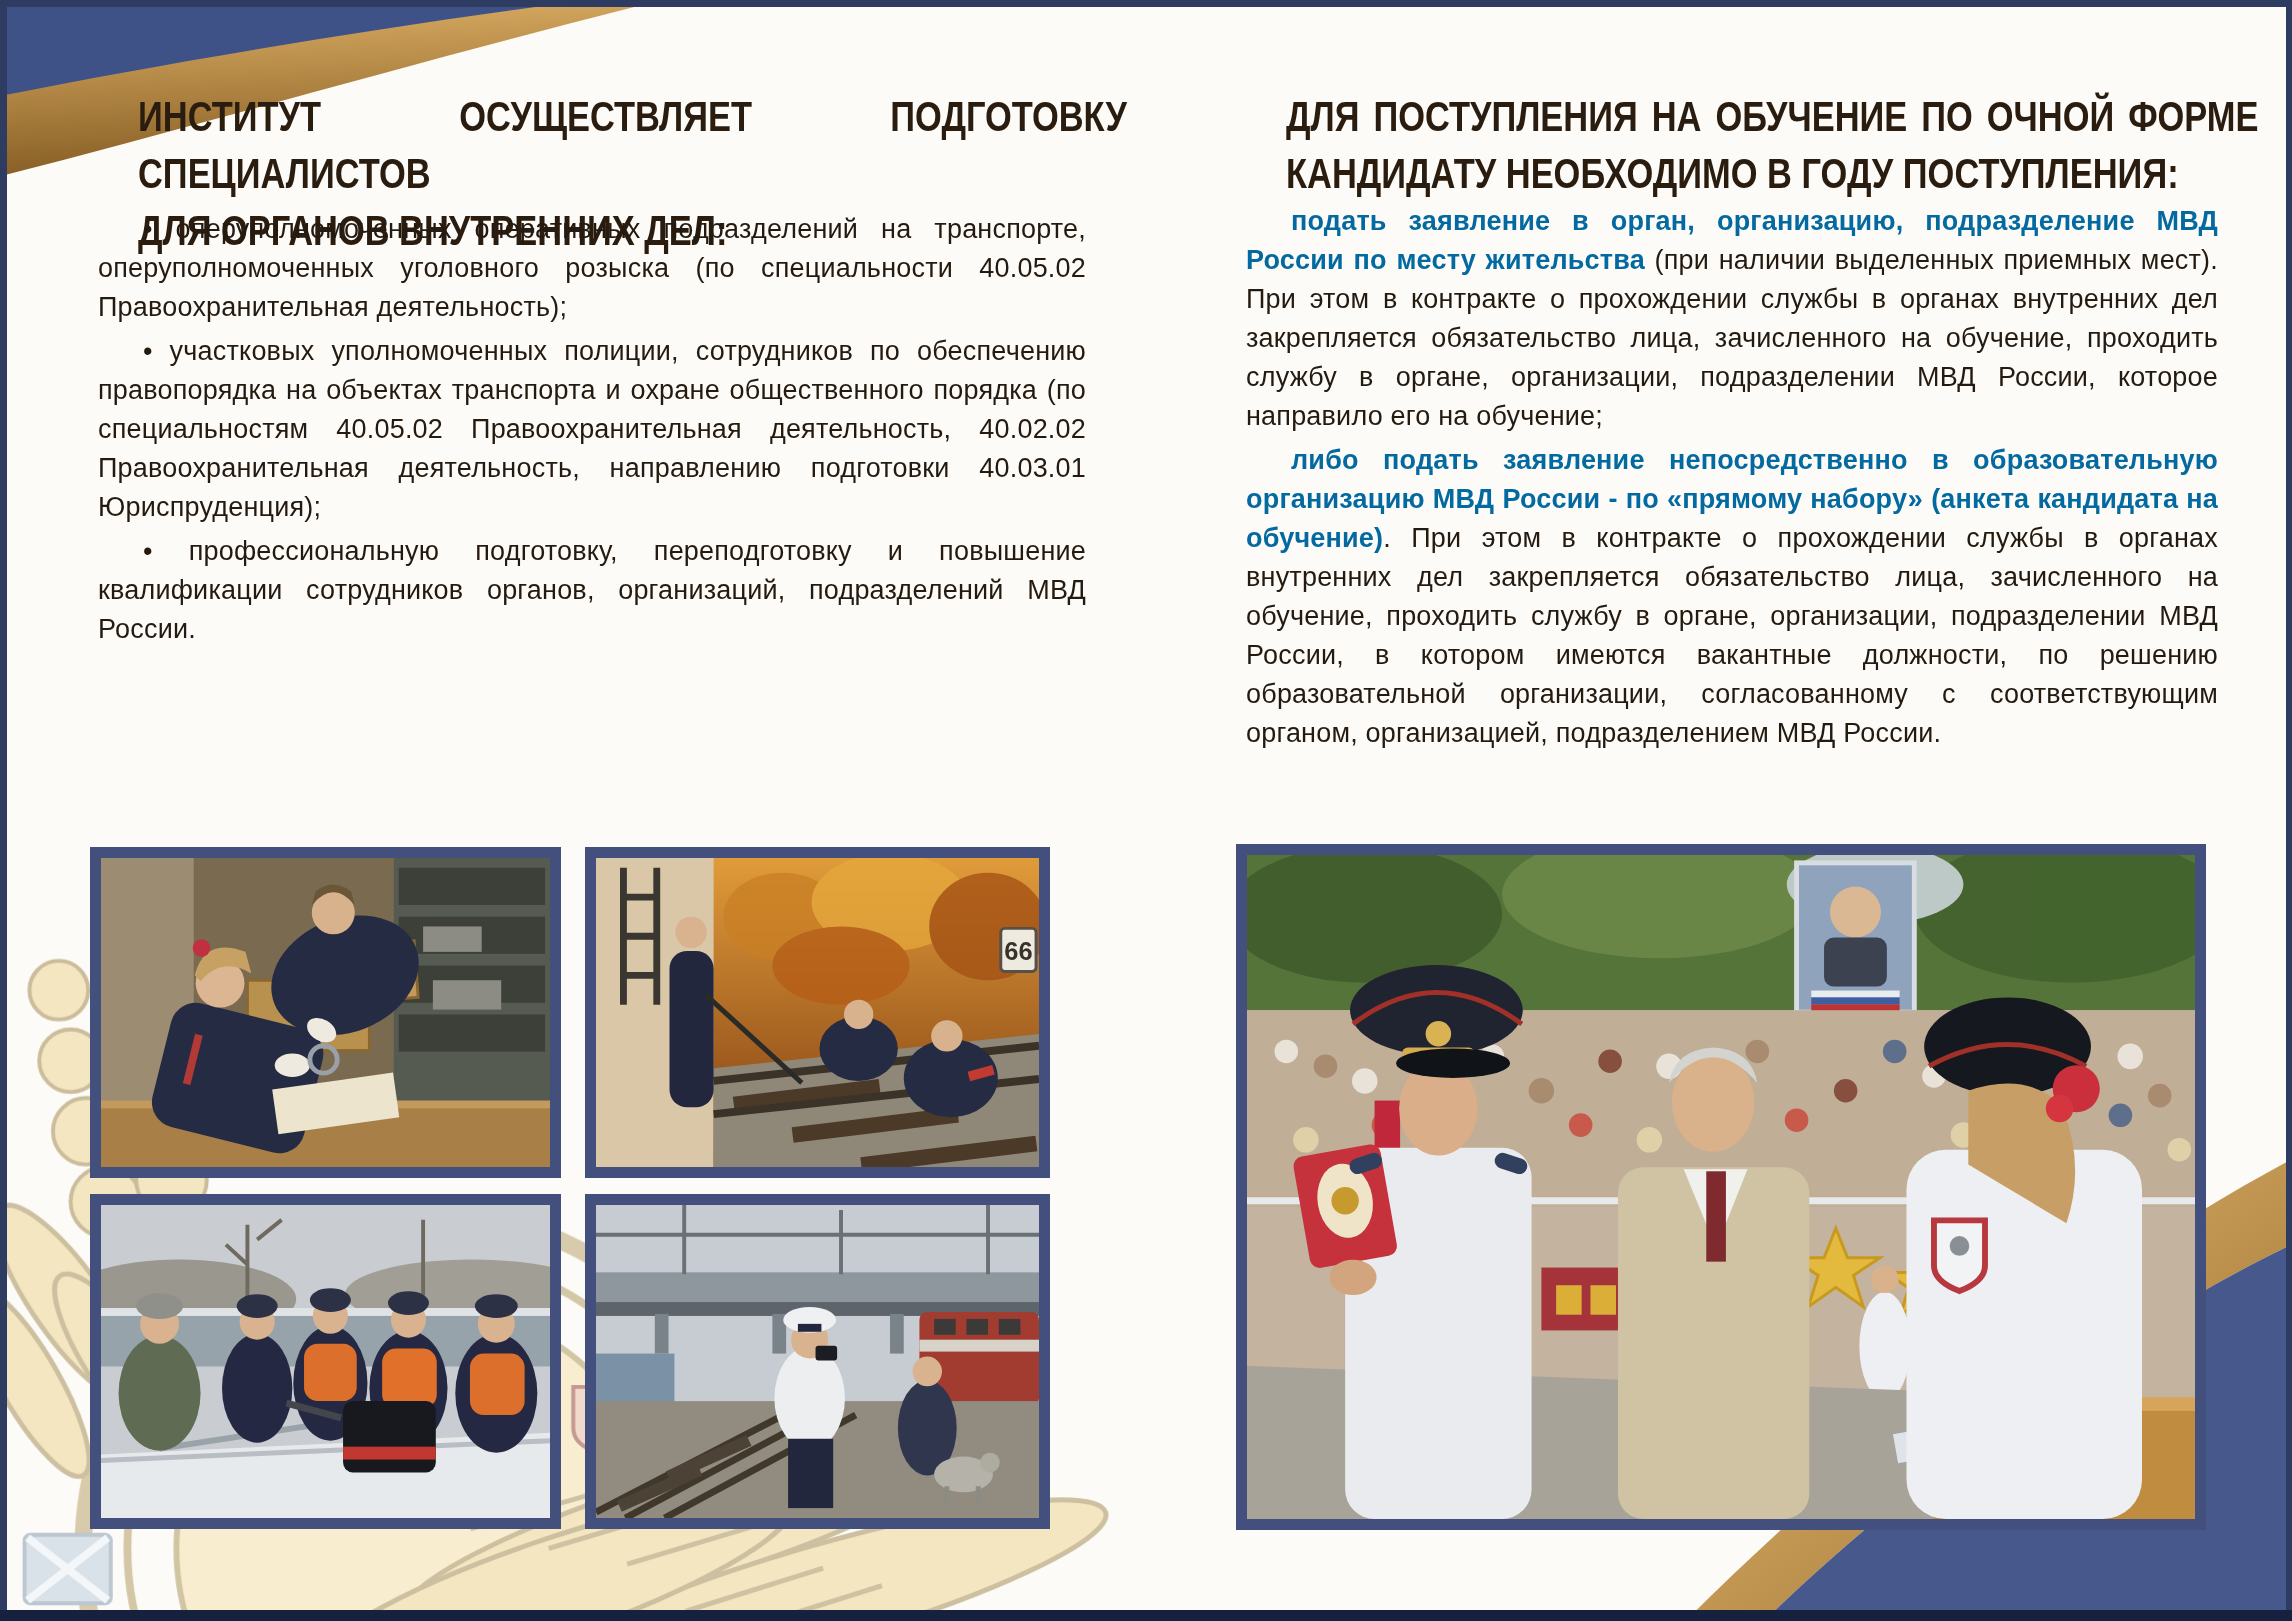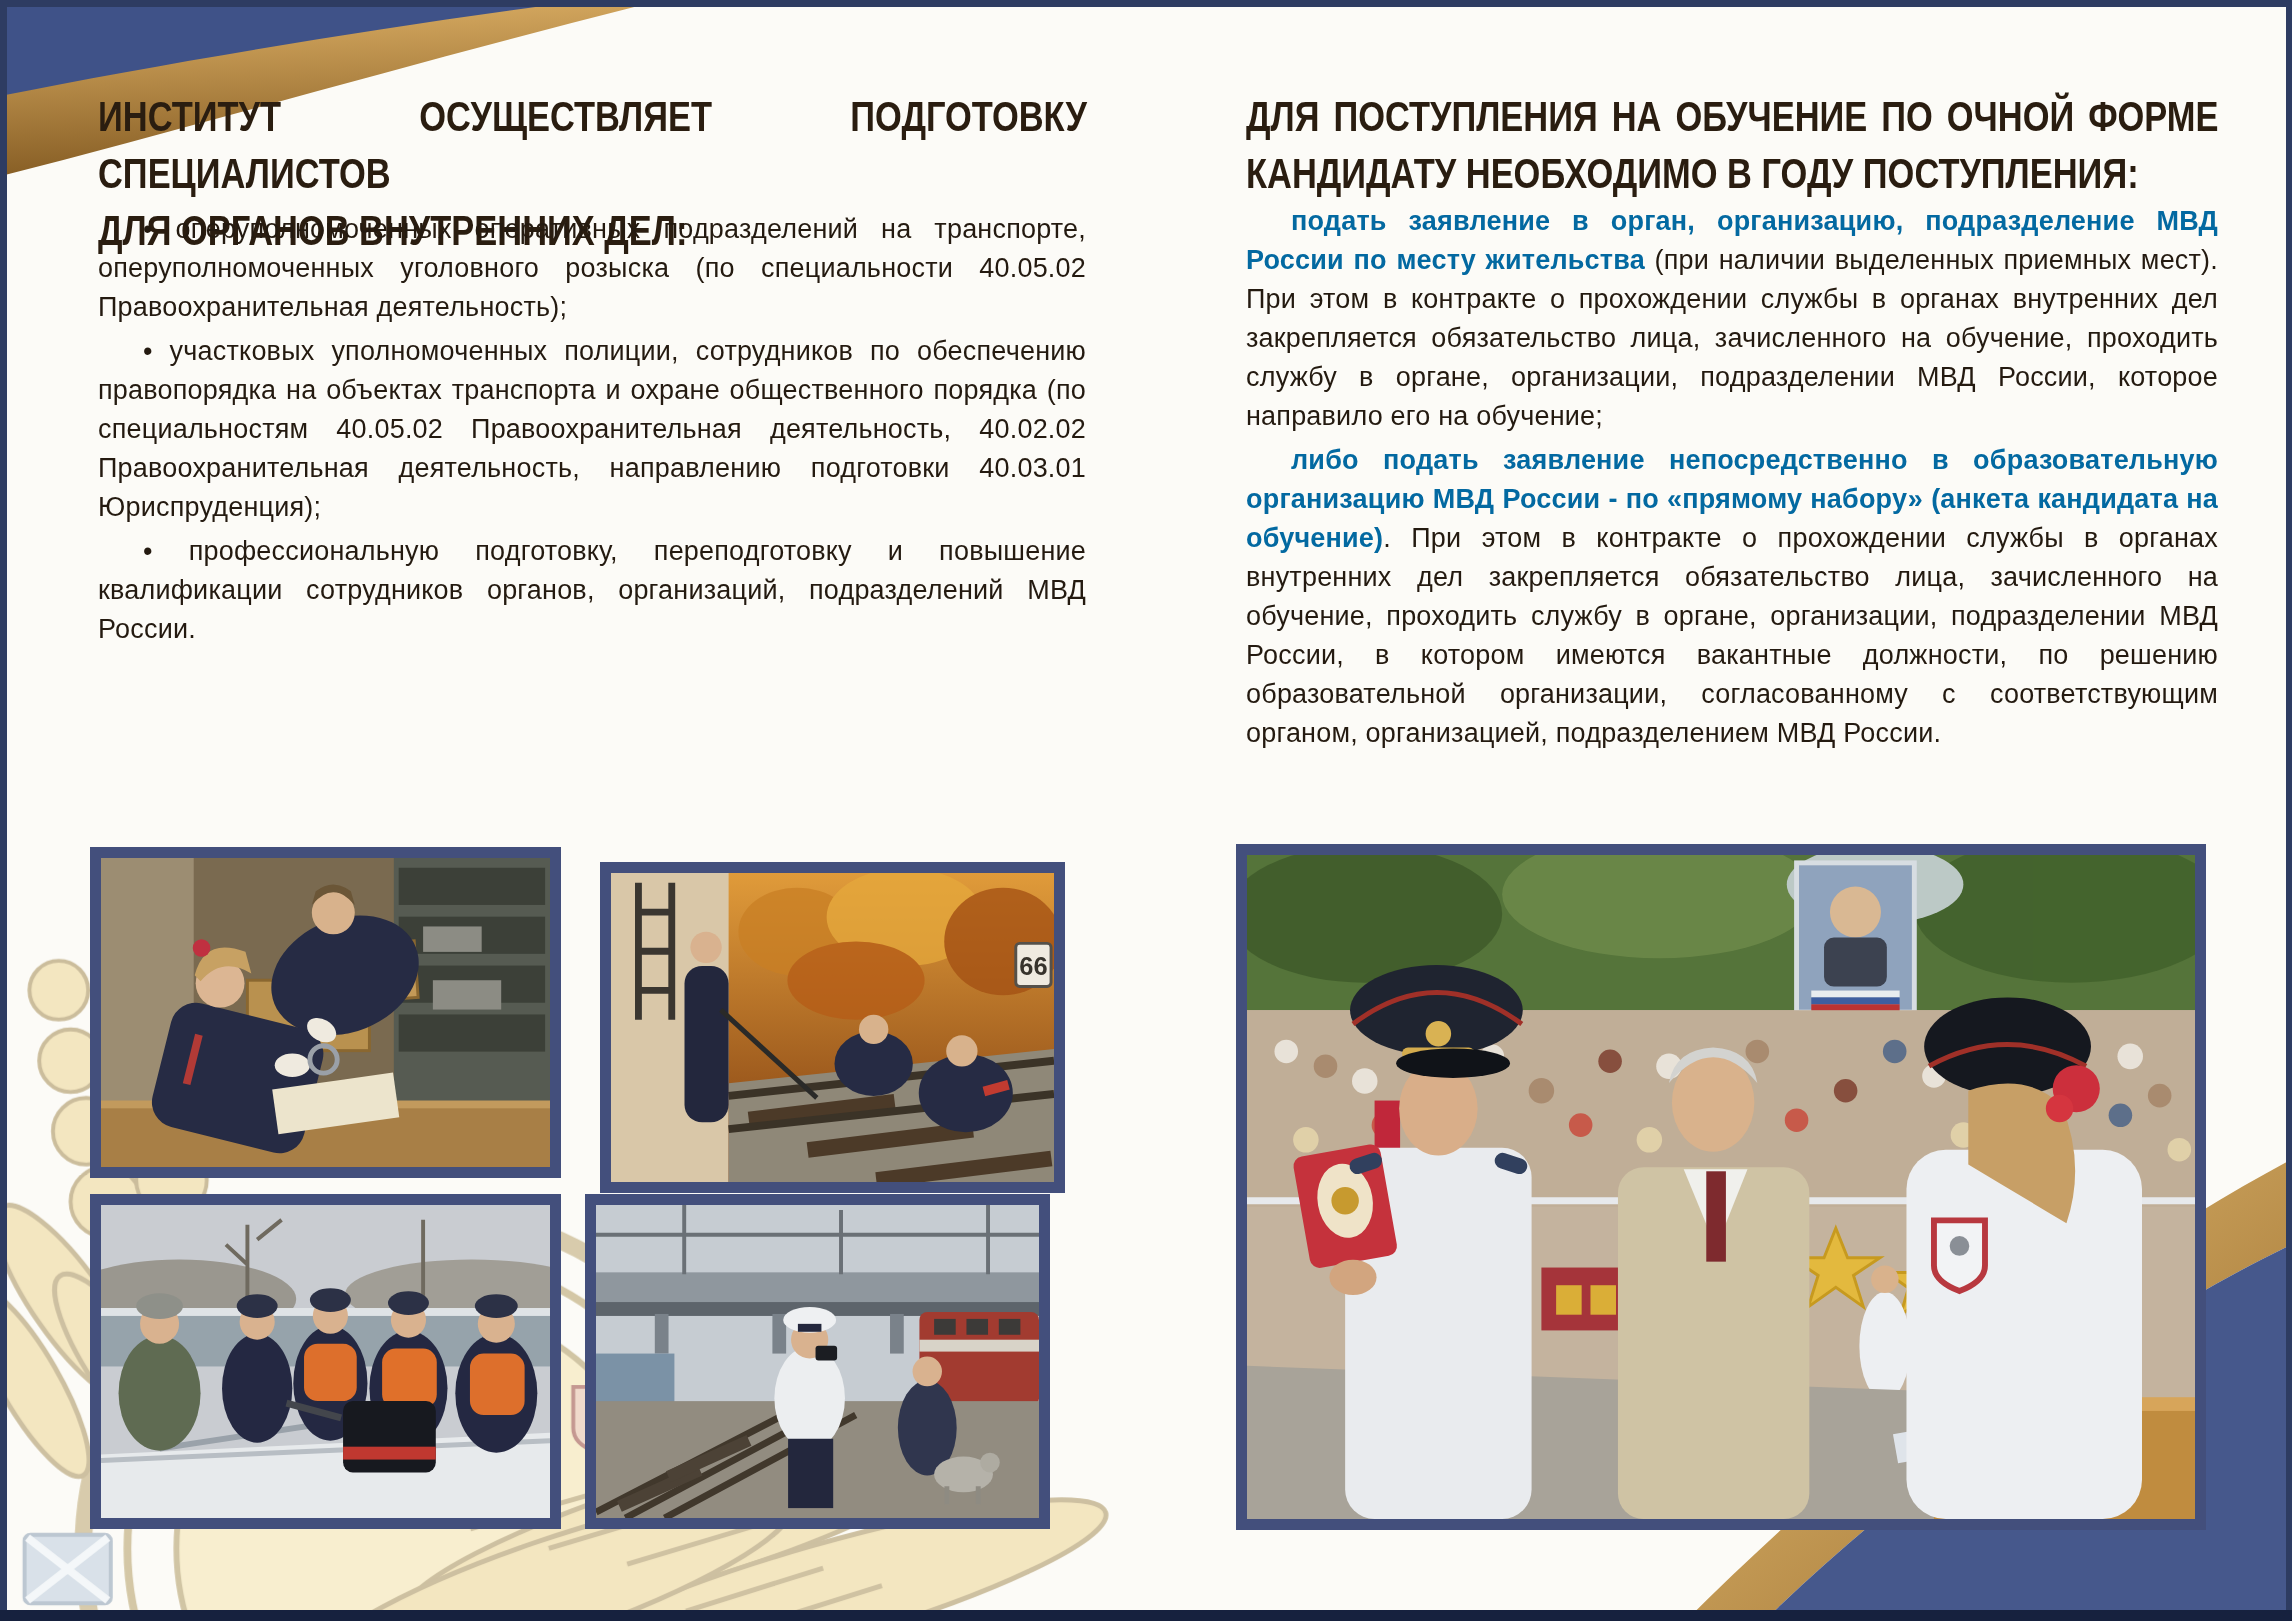--- a/index.html
+++ b/index.html
@@ -14,21 +14,21 @@
   
   .border-top{position:absolute;left:0;top:0;width:100%;height:6.9px;background:#2e3c62;z-index:4;}
   .border-left{position:absolute;left:0;top:0;width:6.9px;height:100%;background:#2e3c62;z-index:4;}
   .border-right{position:absolute;right:0;top:0;width:6.9px;height:100%;background:#2e3c62;z-index:4;}
   .border-bottom{position:absolute;left:0;bottom:0;width:100%;height:10.8px;background:#16213e;z-index:6;}
   
   .corner-tl{position:absolute;left:0;top:0;width:647px;height:333px;z-index:2;}
   .corner-br{position:absolute;right:0;bottom:0;width:627px;height:588px;z-index:2;}
   .watermark{position:absolute;left:0;top:902px;width:1215px;height:719px;z-index:1;}
   
-  .title{position:absolute;top:88px;z-index:3;font-weight:bold;font-size:42px;line-height:57px;color:#2a1d10;}
+  .title{position:absolute;top:88px;z-index:3;font-weight:bold;font-size:42px;line-height:57px;color:#2a1d10;margin-left:40px;}
   .title .tline{transform:scaleX(0.82);transform-origin:0 0;}
   .title .tline.justify-all{text-align:justify;text-align-last:justify;}
   .left-title{left:98px;}
   .left-title .tline{width:1206px;}
   .right-title{left:1246px;}
   .right-title .tline{width:1186px;}
   .textblock{position:absolute;top:202px;z-index:3;}
   .left-text{left:98px;width:988px;margin-top:8px;}
   .right-text{left:1246px;width:972px;}
   .textblock p{
@@ -158,21 +158,21 @@
       <path d="M96,120 q10,-40 52,-24 l6,22 q-30,-18 -52,8 Z" fill="#c7a163"></path>
       <circle cx="103" cy="92" r="9" fill="#c03040"></circle>
       <ellipse cx="196" cy="212" rx="18" ry="12" fill="#efeadf"></ellipse>
       <ellipse cx="226" cy="176" rx="16" ry="11" fill="#efeadf" transform="rotate(30 226 176)"></ellipse>
       <rect x="178" y="228" width="125" height="46" fill="#ece4cc" transform="rotate(-8 240 251)"></rect>
       <circle cx="228" cy="206" r="14" fill="none" stroke="#9aa0a8" stroke-width="5"></circle>
       <rect x="90" y="180" width="8" height="52" fill="#b23a36" transform="rotate(14 94 206)"></rect>
     </svg>
   </figure>
 
-  <figure class="photo ph2" style="margin:15px">
+  <figure class="photo ph2" style="margin:0">
     <svg viewBox="0 0 452 316" preserveAspectRatio="none">
       <defs>
         <linearGradient id="aut" x1="0" y1="0" x2="0" y2="1">
           <stop offset="0" stop-color="#e09b3a"></stop>
             <stop offset="1" stop-color="#7e3c10"></stop>
         </linearGradient>
       </defs>
       <rect width="452" height="316" fill="url(#aut)"></rect>
       <rect x="0" y="0" width="120" height="316" fill="#d9c7a8"></rect>
       <g stroke="#3a3630" stroke-width="7">

